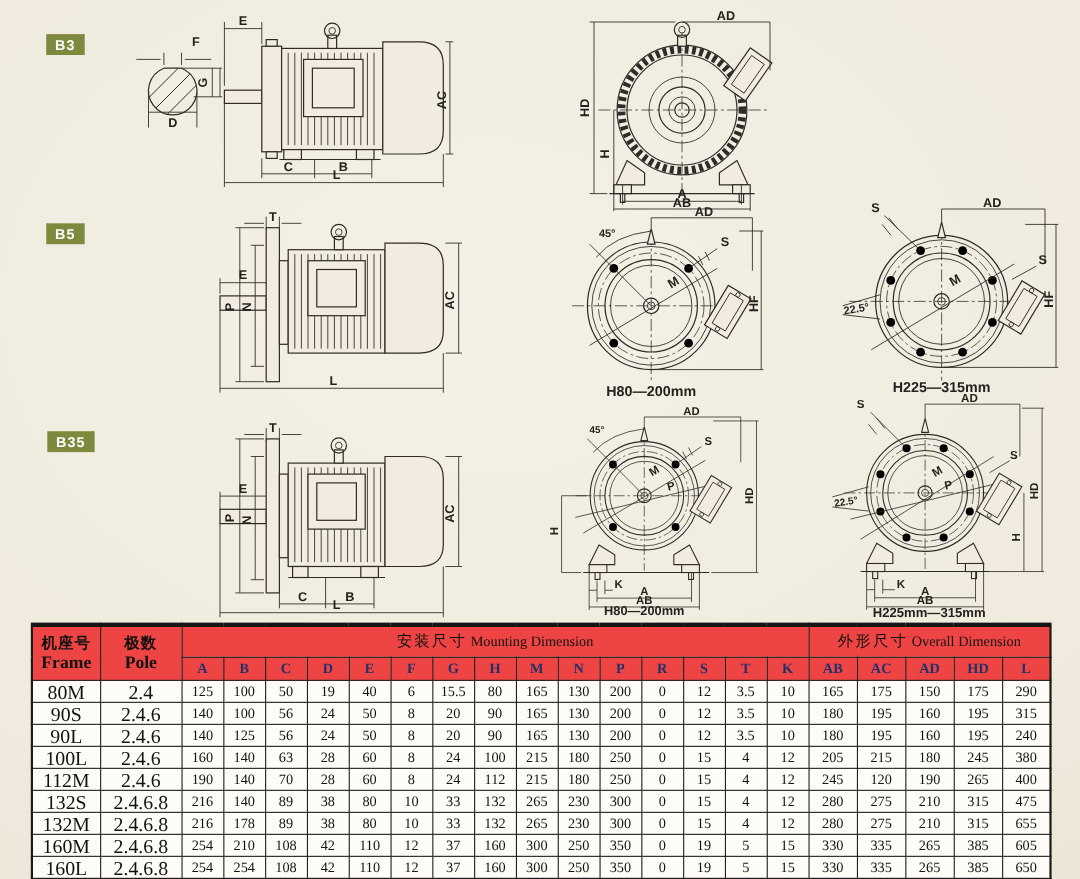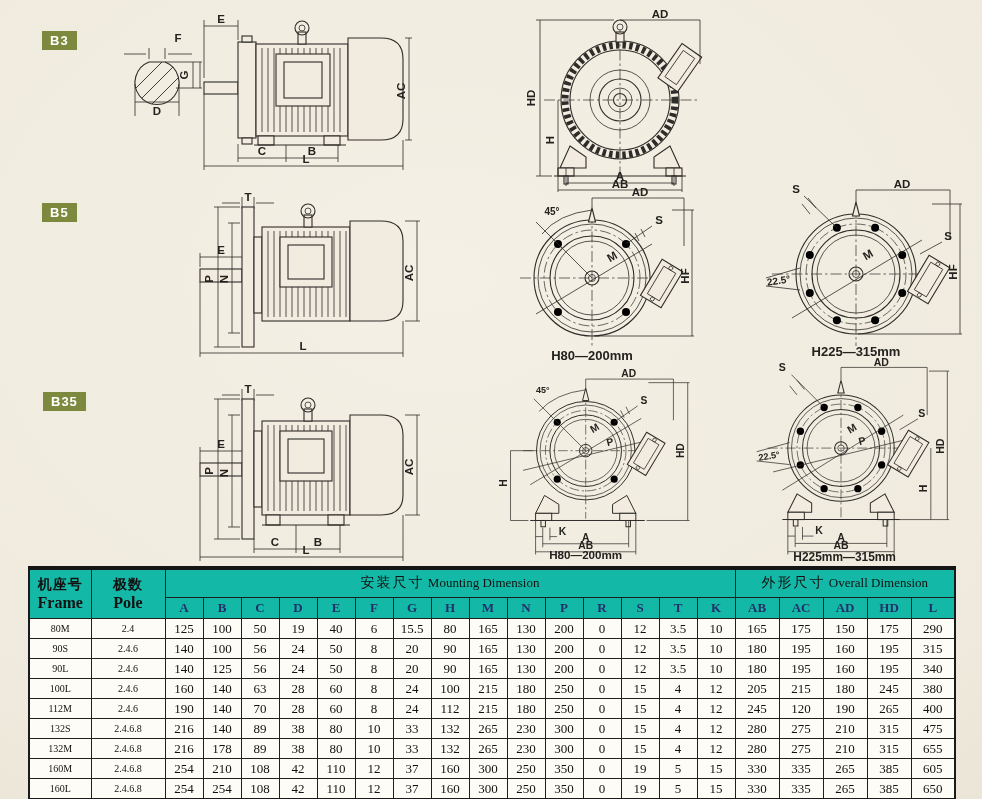--- a/index.html
+++ b/index.html
@@ -15,29 +15,29 @@
   .ln{fill:none;stroke:#2e2c28;stroke-width:1.1}
   .thn{fill:none;stroke:#2e2c28;stroke-width:.8}
   .cl{fill:none;stroke:#2e2c28;stroke-width:.7;stroke-dasharray:11 3 2.5 3}
   .pap{fill:#f1ecdf;stroke:#2e2c28;stroke-width:1.1}
   .teeth{fill:none;stroke:#2e2c28;stroke-width:7;stroke-dasharray:3.5 3.2}
   .hatch{fill:none;stroke:#2e2c28;stroke-width:.9}
   table.dimtable{position:absolute;left:28px;top:566px;width:926px;border-collapse:collapse;table-layout:fixed;
     background:#fdfcf6;border:2px solid #1a1a1a;border-top:4px solid #151515;
     font-family:"Liberation Serif",serif;color:#121212}
   .dimtable th,.dimtable td{border:1px solid #1f1f1f;text-align:center;padding:0;vertical-align:middle}
-  .dimtable thead th{background:#14b8a6}
+  .dimtable thead th{background:#ef4444}
   th.group{font-size:13px;font-weight:normal;height:26px}
   th.group .cn{font-size:14px;letter-spacing:2px}
   th.side{height:48px}
   th.side .cn{display:block;font-size:14px;font-weight:bold;letter-spacing:1px}
   th.side .en{display:block;font-size:16px;font-weight:bold}
   th.letter{color:#22306a;font-size:13px;font-weight:bold;height:20px}
   .dimtable td{font-size:13px;height:19px;line-height:1}
-  .dimtable td.frame,.dimtable td.pole{font-size:10px}
+  .dimtable td.frame,.dimtable td.pole{font-size:18px}
 </style>
 </head>
 <body>
 
 <div class="page">
 
   <div class="sec-label" style="left:42px;top:31px">B3</div>
 
   <svg style="left:112px;top:26px" width="105" height="95" viewBox="0 0 105 95">
     <defs>
@@ -472,21 +472,21 @@
           <td>130</td>
           <td>200</td>
           <td>0</td>
           <td>12</td>
           <td>3.5</td>
           <td>10</td>
           <td>180</td>
           <td>195</td>
           <td>160</td>
           <td>195</td>
-          <td>340</td>
+          <td>240</td>
         </tr>
         <tr>
           <td class="frame">100L</td>
           <td class="pole">2.4.6</td>
           <td>160</td>
           <td>140</td>
           <td>63</td>
           <td>28</td>
           <td>60</td>
           <td>8</td>

